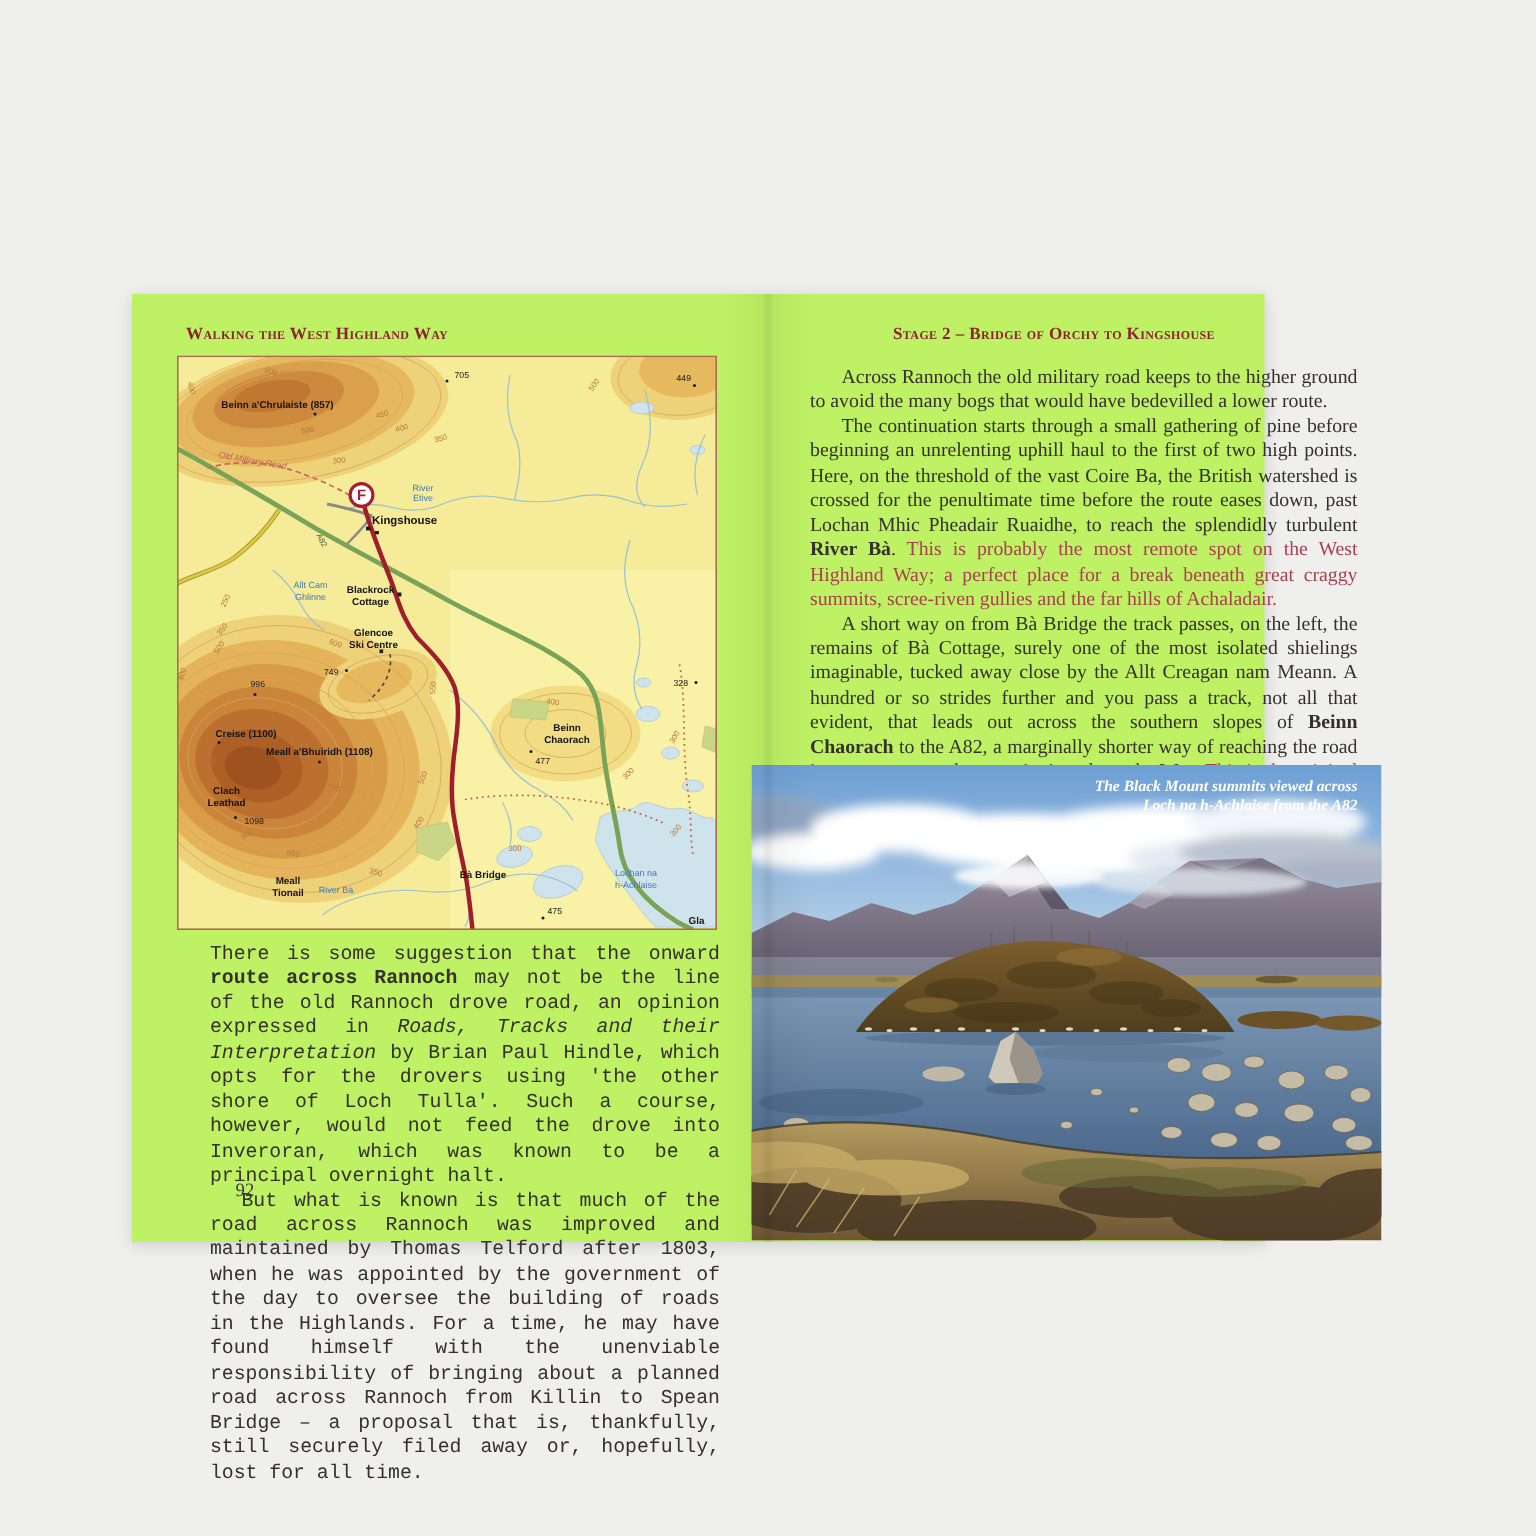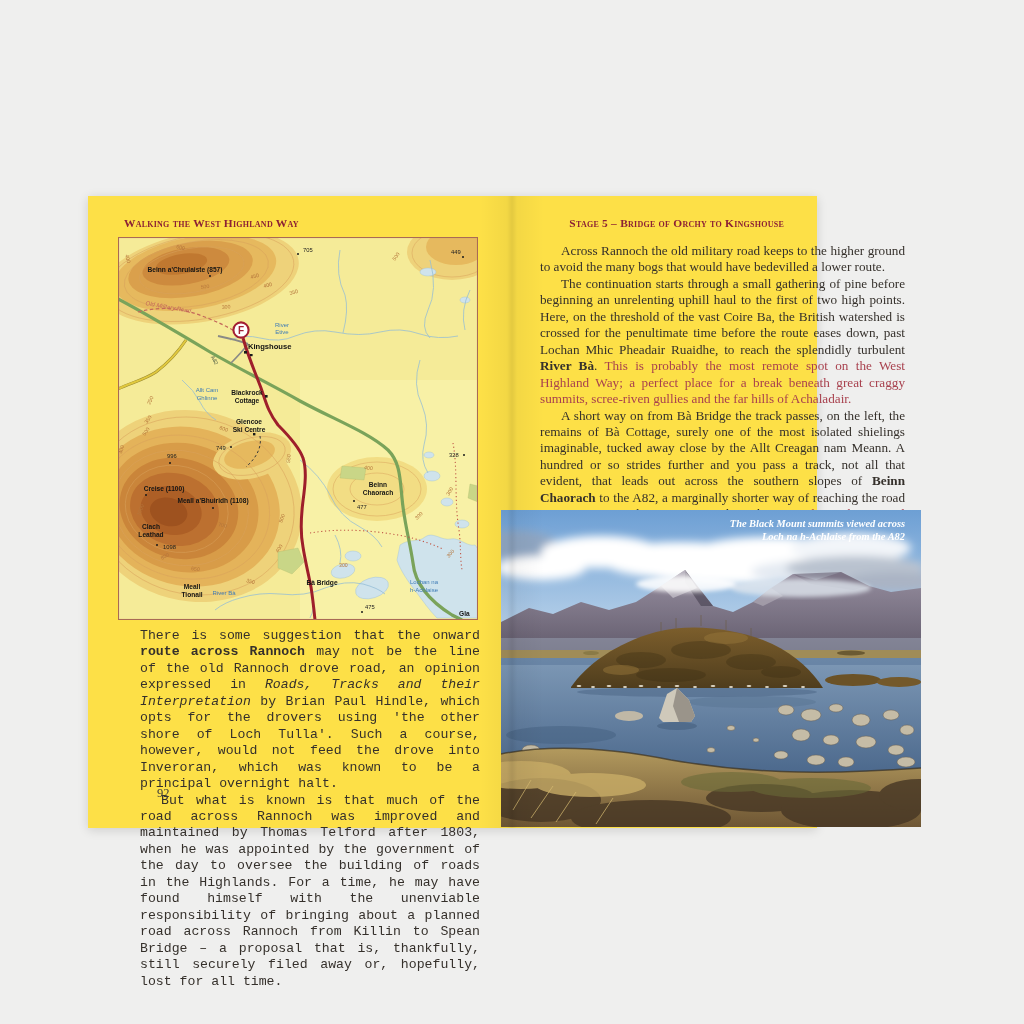--- a/index.html
+++ b/index.html
@@ -1,19 +1,19 @@
 <!DOCTYPE html>
 <html><head>
 <meta charset="utf-8">
 <style>
   html,body{margin:0;padding:0;}
   body{width:1024px;height:1024px;background:#efefee;position:relative;overflow:hidden;
        font-family:"Liberation Serif",serif;}
-  .book{position:absolute;left:88px;top:196px;width:729px;height:632px;background:#fde047;
-        box-shadow:0 2px 10px rgba(0,0,0,.14);}
+  .book{position:absolute;left:88px;top:196px;width:729px;height:632px;background:#bef264;
+        box-shadow:0 2px 10px rgba(0,0,0,.14);padding-left:26px;}
   .spine{position:absolute;left:392px;top:0;width:64px;height:632px;pointer-events:none;
          background:linear-gradient(to right,rgba(0,0,0,0) 0%,rgba(0,0,0,.04) 42%,rgba(0,0,0,.10) 50%,rgba(0,0,0,.04) 58%,rgba(0,0,0,0) 100%);}
   .runhead{position:absolute;top:21px;font-weight:bold;font-variant:small-caps;
            font-size:11.4px;letter-spacing:.25px;color:#8c2135;white-space:nowrap;}
   .runhead.left{left:36px;}
   .runhead.right{right:33px;}
   .mapbox{position:absolute;left:30px;top:41px;width:360px;height:383px;}
   .body-text{position:absolute;}
   .body-text p{margin:0;text-align:justify;font-size:13.2px;line-height:16.45px;color:#35302b;}
   .ind{text-indent:21px;}
@@ -231,21 +231,21 @@
     </svg>
   </div>
 
   <div class="body-text" style="left:52px;top:432px;width:340px;font-family:Liberation Mono, monospace;">
     <p><span>There is some suggestion that the onward </span><span class="seg-b">route across Rannoch</span><span> may not be the line of the old Rannoch drove road, an opinion expressed in </span><span class="seg-i">Roads, Tracks and their Interpretation</span><span> by Brian Paul Hindle, which opts for the drovers using 'the other shore of Loch Tulla'. Such a course, however, would not feed the drove into Inveroran, which was known to be a principal overnight halt.</span></p>
     <p class="ind"><span>But what is known is that much of the road across Rannoch was improved and maintained by Thomas Telford after 1803, when he was appointed by the government of the day to oversee the building of roads in the Highlands. For a time, he may have found himself with the unenviable responsibility of bringing about a planned road across Rannoch from Killin to Spean Bridge – a proposal that is, thankfully, still securely filed away or, hopefully, lost for all time.</span></p>
   </div>
 
   <div class="pagenum">92</div>
 
-  <div class="runhead right">Stage 5 – Bridge of Orchy to Kingshouse</div>
+  <div class="runhead right">Stage 2 – Bridge of Orchy to Kingshouse</div>
 
   <div class="body-text" style="left:452px;top:47px;width:365px;">
     <p class="ind gap"><span>Across Rannoch the old military road keeps to the higher ground to avoid the many bogs that would have bedevilled a lower route.</span></p>
     <p class="ind"><span>The continuation starts through a small gathering of pine before beginning an unrelenting uphill haul to the first of two high points. Here, on the threshold of the vast Coire Ba, the British watershed is crossed for the penultimate time before the route eases down, past Lochan Mhic Pheadair Ruaidhe, to reach the splendidly turbulent </span><span class="seg-b">River Bà</span><span>. </span><span class="seg-red">This is probably the most remote spot on the West Highland Way; a perfect place for a break beneath great craggy summits, scree-riven gullies and the far hills of Achaladair.</span></p>
     <p class="ind"><span>A short way on from Bà Bridge the track passes, on the left, the remains of Bà Cottage, surely one of the most isolated shielings imaginable, tucked away close by the Allt Creagan nam Meann. A hundred or so strides further and you pass a track, not all that evident, that leads out across the southern slopes of </span><span class="seg-b">Beinn Chaorach</span><span> to the A82, a marginally shorter way of reaching the road in an emergency than continuing along the Way. </span><span class="seg-red">This is the original line of Caulfield's military road.</span></p>
     <p class="ind"><span>Steadily, the route rises again for its final crossing of the watershed, which it does not far from a prominent cairn, perched on the hillside to the left and</span></p>
   </div>
 
   <div class="photobox">
     <svg width="420" height="317" viewBox="0 0 420 317" xmlns="http://www.w3.org/2000/svg">

